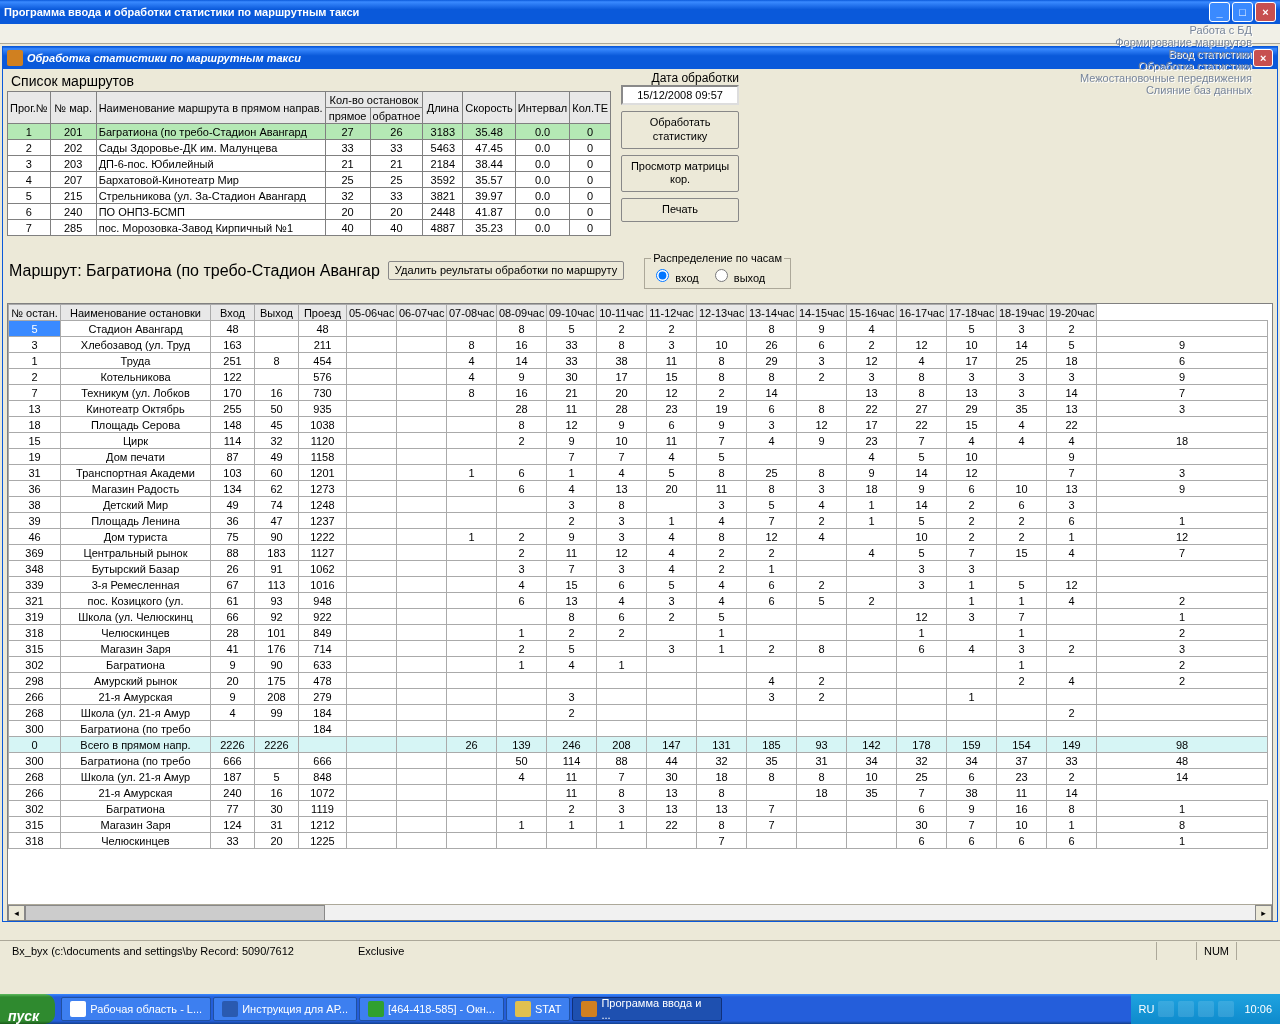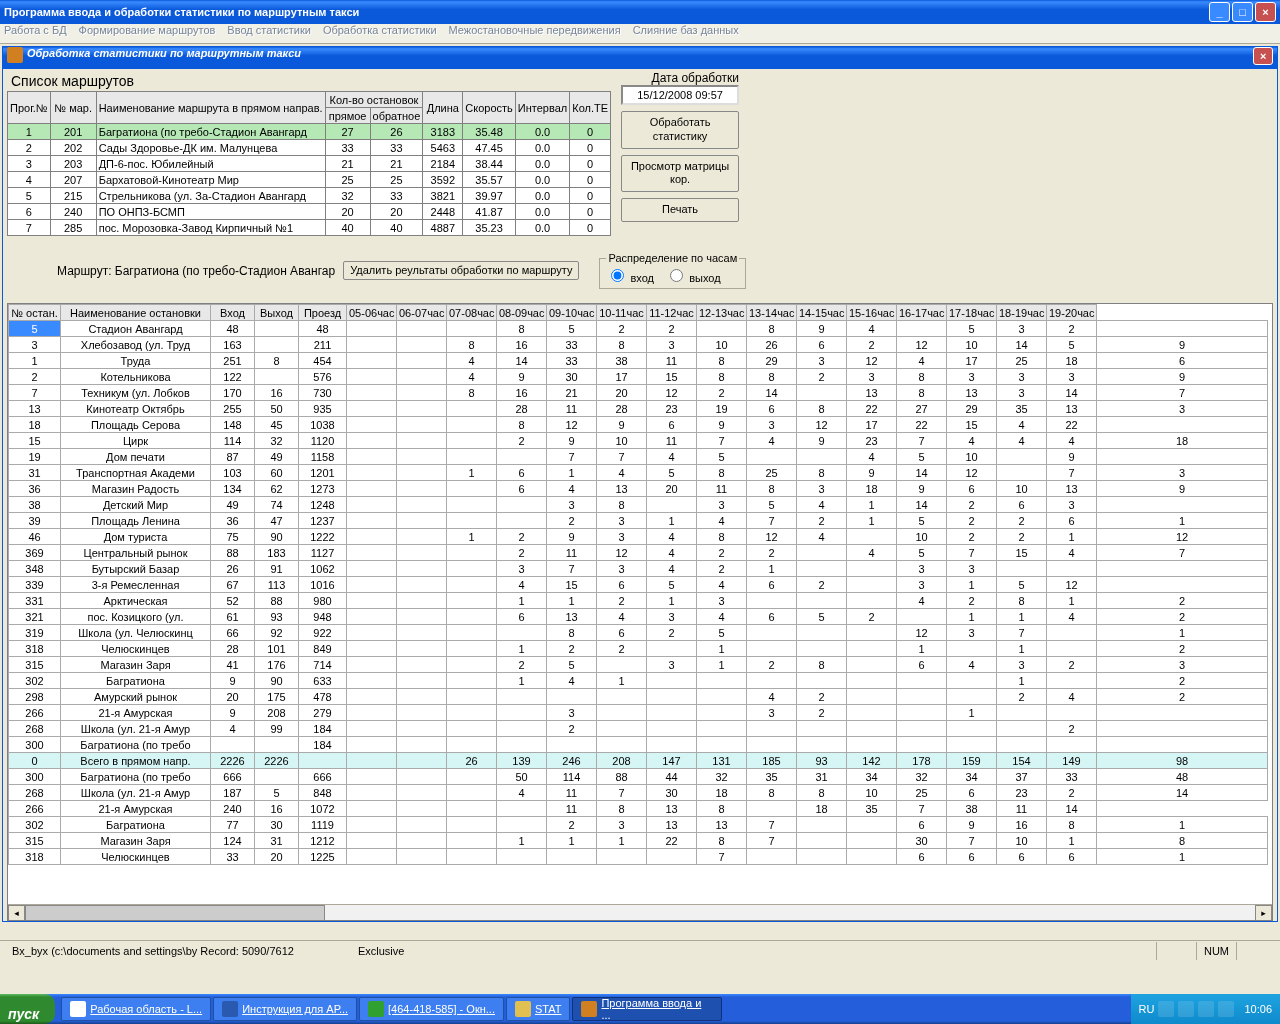--- a/index.html
+++ b/index.html
@@ -28,36 +28,37 @@
     border: 1px solid #fff;
     border-radius: 3px;
     display: flex; align-items: center; justify-content: center;
     color: #fff; font-weight: bold;
     cursor: pointer;
   }
   .menubar {
     height: 20px;
     background: #f1f0e7;
     border-bottom: 1px solid #aca899;
-    display: flex; align-items: flex-start;
-    padding: 0 4px;
+    display: flex; align-items: flex-end;
+    padding: 0 16px;
     color: #77859a;
+    flex-direction: column;
   }
   .menubar span { margin-right: 12px; cursor: default; text-shadow: 1px 1px 0 #fff; }
   
   .childwin {
     margin: 2px;
     border: 1px solid #0a59da;
     background: #ece9d8;
   }
   .child-titlebar {
     height: 22px;
     background: linear-gradient(to bottom, #0a59da, #3a8aff 8%, #0a59da 40%, #0a59da);
     color: #fff;
-    display: flex; align-items: flex-start;
+    display: flex; align-items: center;
     padding: 0 4px;
     font-weight: bold;
     font-style: italic;
   }
   .child-titlebar .icon {
     width: 16px; height: 16px; margin-right: 4px;
     background: #d08020;
     border-radius: 2px;
   }
   .child-titlebar .title { flex: 1; }
@@ -124,21 +125,21 @@
     border-radius: 2px;
     cursor: pointer;
     line-height: 1.25;
   }
   .mid-row {
     display: flex;
     align-items: center;
     padding: 2px 6px;
     gap: 8px;
   }
-  .mid-row .route-label { font-size: 12px; flex: 0 0 auto; margin-left: 48px; }
+  .mid-row .route-label { font-size: 16px; flex: 0 0 auto; }
   .mid-row button {
     font-size: 11px; font-family: inherit;
     background: #ece9d8;
     border: 1px solid #888;
     border-radius: 2px;
     padding: 2px 6px;
     line-height: 1.25;
     cursor: pointer;
   }
   .mid-row fieldset {
@@ -209,42 +210,41 @@
     position: absolute;
     left: 0; right: 0; bottom: 0;
     height: 30px;
     background: linear-gradient(to bottom, #3a8aff, #245edb 10%, #245edb 90%, #13408a);
     display: flex; align-items: center;
     color: #fff;
   }
   .taskbar .start {
     height: 30px;
     background: linear-gradient(to bottom, #5fbb5f, #2f8a2f 10%, #2f8a2f 90%, #1a5a1a);
-    padding: 12px 16px 0 8px;
-    display: flex; align-items: flex-start;
+    padding: 0 16px 0 8px;
+    display: flex; align-items: flex-end;
     font-style: italic; font-weight: bold;
     border-radius: 0 10px 10px 0;
     margin-right: 6px;
     cursor: pointer;
     font-size: 14px;
   }
   .taskbar .task {
     height: 24px;
     background: #3d7ff0;
     border: 1px solid #2050a0;
     border-radius: 2px;
     margin-right: 2px;
     padding: 0 8px;
     display: flex; align-items: center;
     font-size: 11px;
     color: #fff;
     max-width: 150px;
     overflow: hidden;
     cursor: pointer;
-    text-decoration: underline;
   }
   .taskbar .task.active { background: #1e50b0; border-color: #10307a; }
   .taskbar .task .ticon { width: 16px; height: 16px; margin-right: 4px; background: #f0a030; border-radius: 2px; flex-shrink:0;}
   .taskbar .tray {
     margin-left: auto;
     height: 30px;
     background: linear-gradient(to bottom, #1fa3e0, #0e8acc);
     padding: 0 8px;
     display: flex; align-items: center;
     gap: 4px;
@@ -834,43 +834,20 @@
               <td>6</td>
               <td>2</td>
               <td></td>
               <td>3</td>
               <td>1</td>
               <td>5</td>
               <td>12</td>
               <td></td>
             </tr>
             <tr>
-              <td>331</td>
-              <td class="left">Арктическая</td>
-              <td>52</td>
-              <td>88</td>
-              <td>980</td>
-              <td></td>
-              <td></td>
-              <td></td>
-              <td>1</td>
-              <td>1</td>
-              <td>2</td>
-              <td>1</td>
-              <td>3</td>
-              <td></td>
-              <td></td>
-              <td></td>
-              <td>4</td>
-              <td>2</td>
-              <td>8</td>
-              <td>1</td>
-              <td>2</td>
-            </tr>
-            <tr>
               <td>321</td>
               <td class="left">пос. Козицкого (ул.</td>
               <td>61</td>
               <td>93</td>
               <td>948</td>
               <td></td>
               <td></td>
               <td></td>
               <td>6</td>
               <td>13</td>

